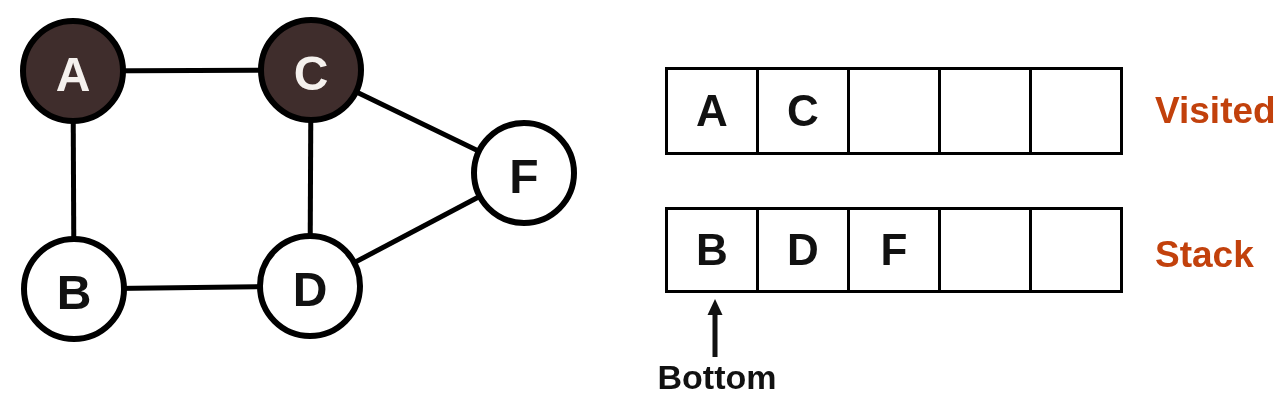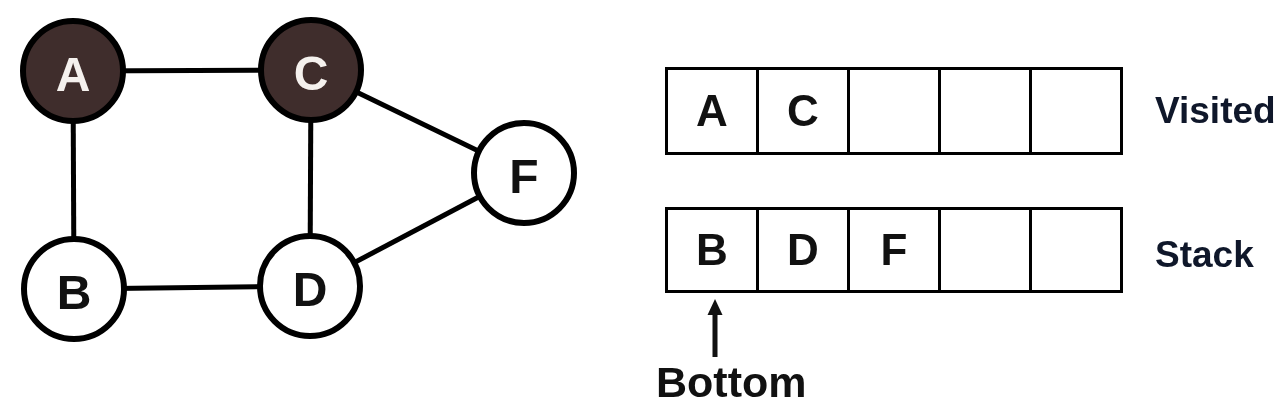--- a/index.html
+++ b/index.html
@@ -41,37 +41,37 @@
   .cells.visited .cell { height: 82px; }
   .cells.stack   .cell { height: 80px; }
   .cell:last-child { border-right: none; }
   .array-label {
     position: absolute;
     left: 1155px;
     display: flex;
     align-items: center;
     font-size: 37px;
     font-weight: bold;
-    color: #0f172a;
+    color: #c2410c;
     white-space: nowrap;
   }
   .array-label.visited { top: 67px; height: 88px; }
   .array-label.stack   { top: 212px; height: 86px; }
   .bottom-arrow {
     position: absolute;
     left: 705px;
     top: 299px;
   }
   .bottom-label {
     position: absolute;
     left: 656px;
     top: 358px;
     width: 122px;
     text-align: center;
-    font-size: 43px;
+    font-size: 34px;
     font-weight: bold;
     color: #111111;
   }
 </style>
 </head>
 <body>
 
 <div class="stage">
 
   <svg class="graph-svg" width="640" height="407" viewBox="0 0 640 407">

